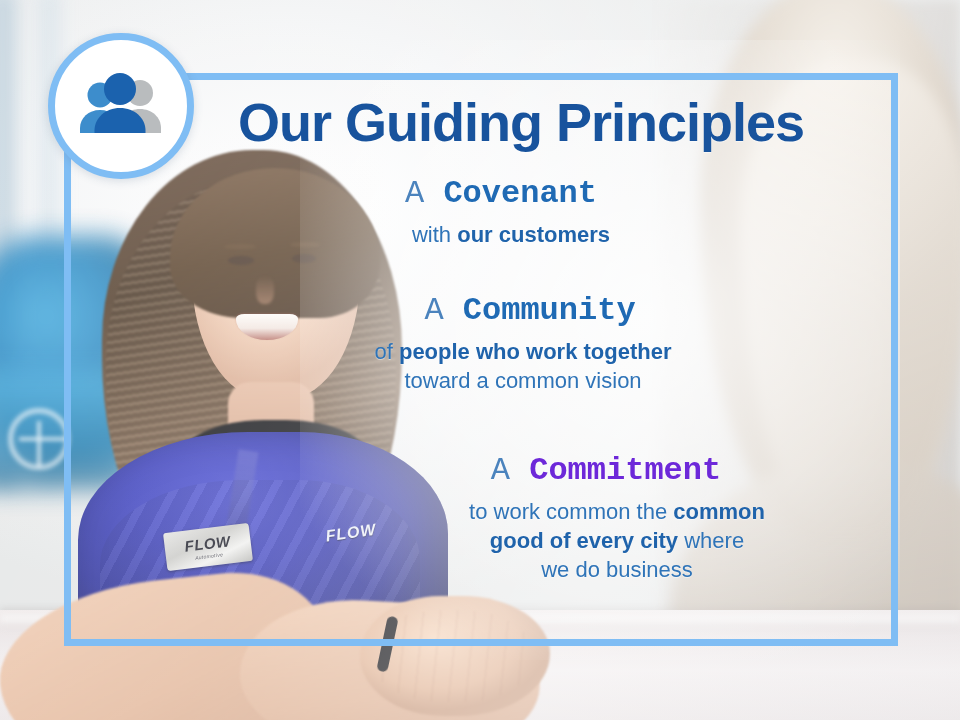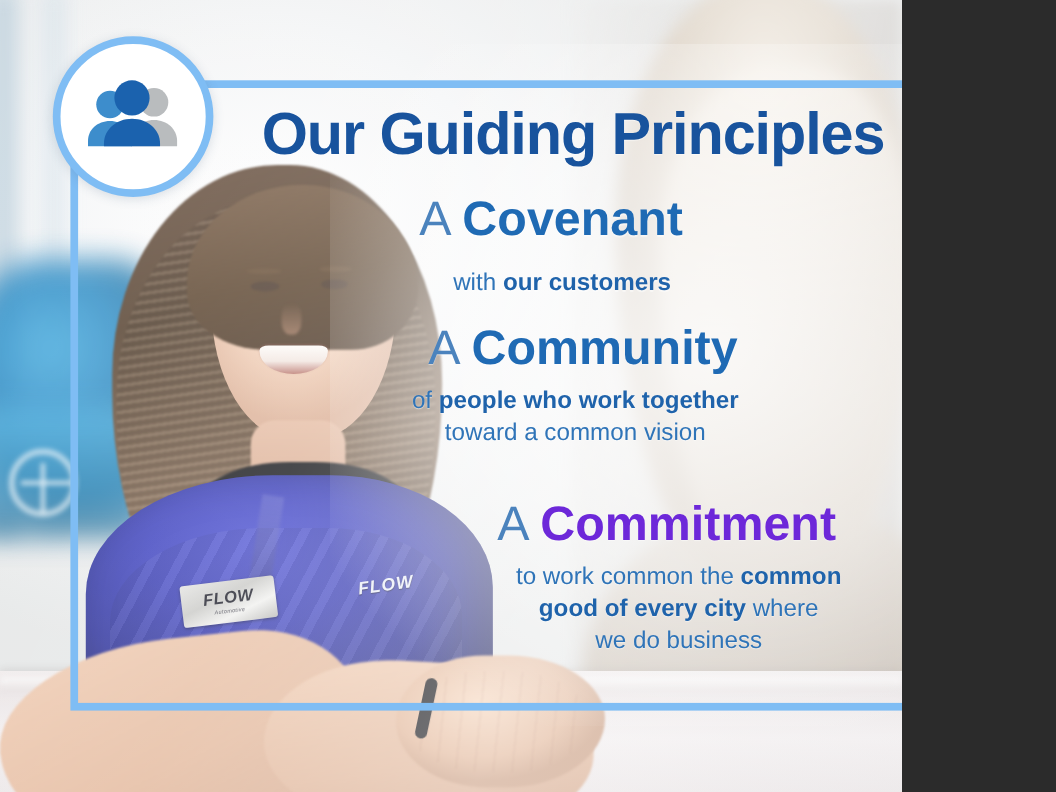--- a/index.html
+++ b/index.html
@@ -2,21 +2,21 @@
 <html><head>
 <meta charset="utf-8">
 <title>Our Guiding Principles</title>
 <style>
   * { margin:0; padding:0; box-sizing:border-box; }
   html,body{ background:#2b2b2b; }
   body{ font-family:"Liberation Sans", sans-serif; }
 
   .stage{
     position:relative;
-    width:820px; height:720px;
+    width:960px; height:720px;
     overflow:hidden;
     background:#e9eef2;
   }
 
   
   .photo{ position:absolute; inset:0; overflow:hidden; }
 
   
   .bg-wall{
     position:absolute; inset:0;
@@ -310,41 +310,41 @@
     font-weight:bold;
     font-size:54px;
     letter-spacing:-1px;
     color:#18539d;
     line-height:1;
     text-shadow:0 1px 1px rgba(255,255,255,.55);
   }
 
   .principle{ position:absolute; width:100%; }
   .p-head{
-    font-family:Liberation Sans, sans-serif;
-    font-size:44px; line-height:1.02;
+    font-family:Liberation Mono, monospace;
+    font-size:32px; line-height:1.02;
     color:#3a7ec0;
     text-shadow:0 1px 1px rgba(255,255,255,.5);
     white-space:nowrap;
   }
   .p-head .art{ font-weight:normal; color:#4b83bd; }
   .p-head .word{ font-weight:bold; color:#1f6ab4; }
 
   .p-sub{
     font-family:"Liberation Sans", sans-serif;
     font-size:22px; line-height:1.32;
     color:#2f74b8;
     text-shadow:0 1px 1px rgba(255,255,255,.5);
   }
   .p-sub b{ font-weight:bold; color:#1f63ab; }
 
   
   .p1       { left:0; top:105px; }
   .p1 .p-head{ text-align:center; padding-left:40px; }
-  .p1 .p-sub { text-align:center; padding-left:60px; margin-top:19px; }
+  .p1 .p-sub { text-align:center; padding-left:60px; margin-top:9px; }
 
   .p2       { left:0; top:222px; }
   .p2 .p-head{ text-align:center; padding-left:98px; }
   .p2 .p-sub { text-align:center; padding-left:84px; margin-top:9px; }
 
   .p3       { left:0; top:382px; }
   .p3 .p-head{ text-align:center; padding-left:250px; }
   .p3 .p-sub { text-align:center; padding-left:272px; margin-top:9px; }
 </style>
 </head>

